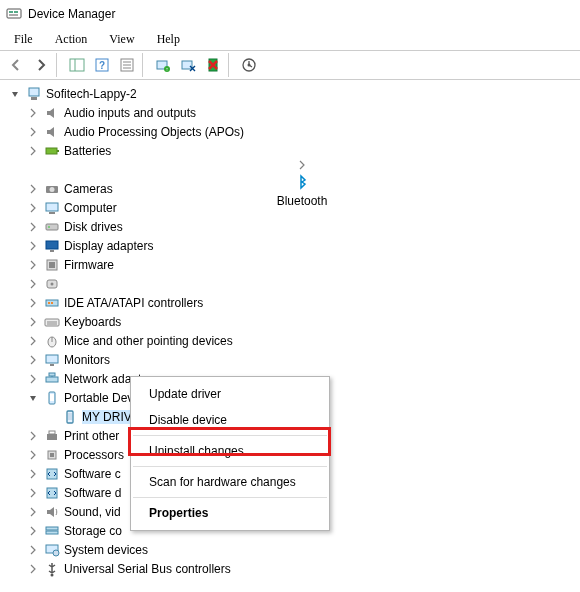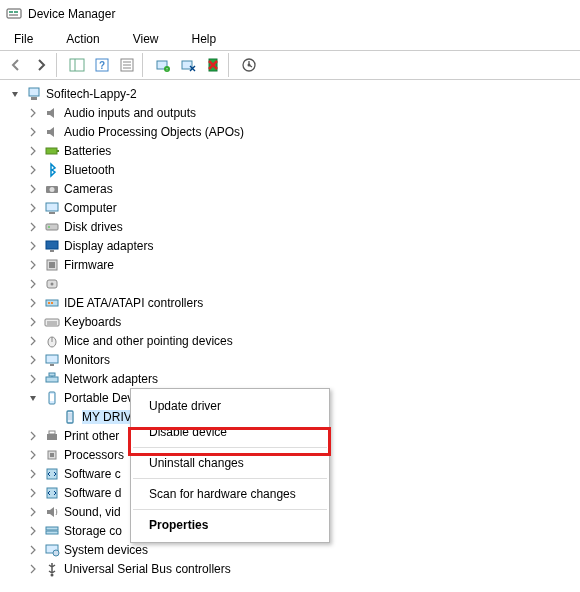--- a/index.html
+++ b/index.html
@@ -17,24 +17,25 @@
   display: flex;
   align-items: center;
   height: 28px;
   padding: 0 6px;
   gap: 6px;
   border-bottom: 1px solid transparent;
 }
 .titlebar .icon { width:16px; height:16px; display:flex; align-items:center; justify-content:center; }
 .menubar {
   display: flex;
-  gap: 13px;
+  gap: 2px;
   padding: 2px 4px;
   height: 22px;
   align-items: center;
+  font-family: Liberation Serif, serif;
 }
 .menubar span { padding: 2px 10px; cursor: default; }
 .toolbar {
   display: flex;
   align-items: center;
   gap: 1px;
   padding: 2px 4px;
   height: 30px;
   border-top: 1px solid #ccc;
   border-bottom: 1px solid #ccc;
@@ -222,21 +223,21 @@
         </svg>
       </span>
       <span class="node-icon">
         <svg width="16" height="16" viewBox="0 0 16 16">
           <rect x="2" y="5" width="11" height="6" fill="#7b3" stroke="#582"></rect>
           <rect x="13" y="7" width="2" height="2" fill="#582"></rect>
         </svg>
       </span>
       <span>Batteries</span>
     </div>
-    <div class="node" style="padding-left: 24px;">
+    <div class="node" style="padding-left: 24px; flex-direction: column;">
       <span class="expander">
         <svg width="10" height="10" viewBox="0 0 10 10">
           <path d="M3 1 L7 5 L3 9" fill="none" stroke="#808080" stroke-width="1.2"></path>
         </svg>
       </span>
       <span class="node-icon">
         <svg width="16" height="16" viewBox="0 0 16 16">
           <path d="M7 2v12l4-4-3-2 3-2-4-4z" fill="none" stroke="#08c" stroke-width="1.5"></path>
         </svg>
       </span>
@@ -529,21 +530,21 @@
       <span class="node-icon">
         <svg width="16" height="16" viewBox="0 0 16 16">
           <path d="M8 2v10M8 12l-3-2M8 12l3-2M8 6l-3-2M8 6l3-2" fill="none" stroke="#555" stroke-width="1.5"></path>
           <circle cx="8" cy="14" r="1.5" fill="#555"></circle>
         </svg>
       </span>
       <span>Universal Serial Bus controllers</span>
     </div>
   </div>
 
-<div class="context-menu" id="ctx" style="left:130px; top:388px;">
+<div class="context-menu" id="ctx" style="left:130px; top:376px;">
   <div class="mitem">Update driver</div>
   <div class="mitem">Disable device</div>
   <div class="msep"></div>
   <div class="mitem">Uninstall changes</div>
   <div class="msep"></div>
   <div class="mitem">Scan for hardware changes</div>
   <div class="msep"></div>
   <div class="mitem bold">Properties</div>
 </div>
 

